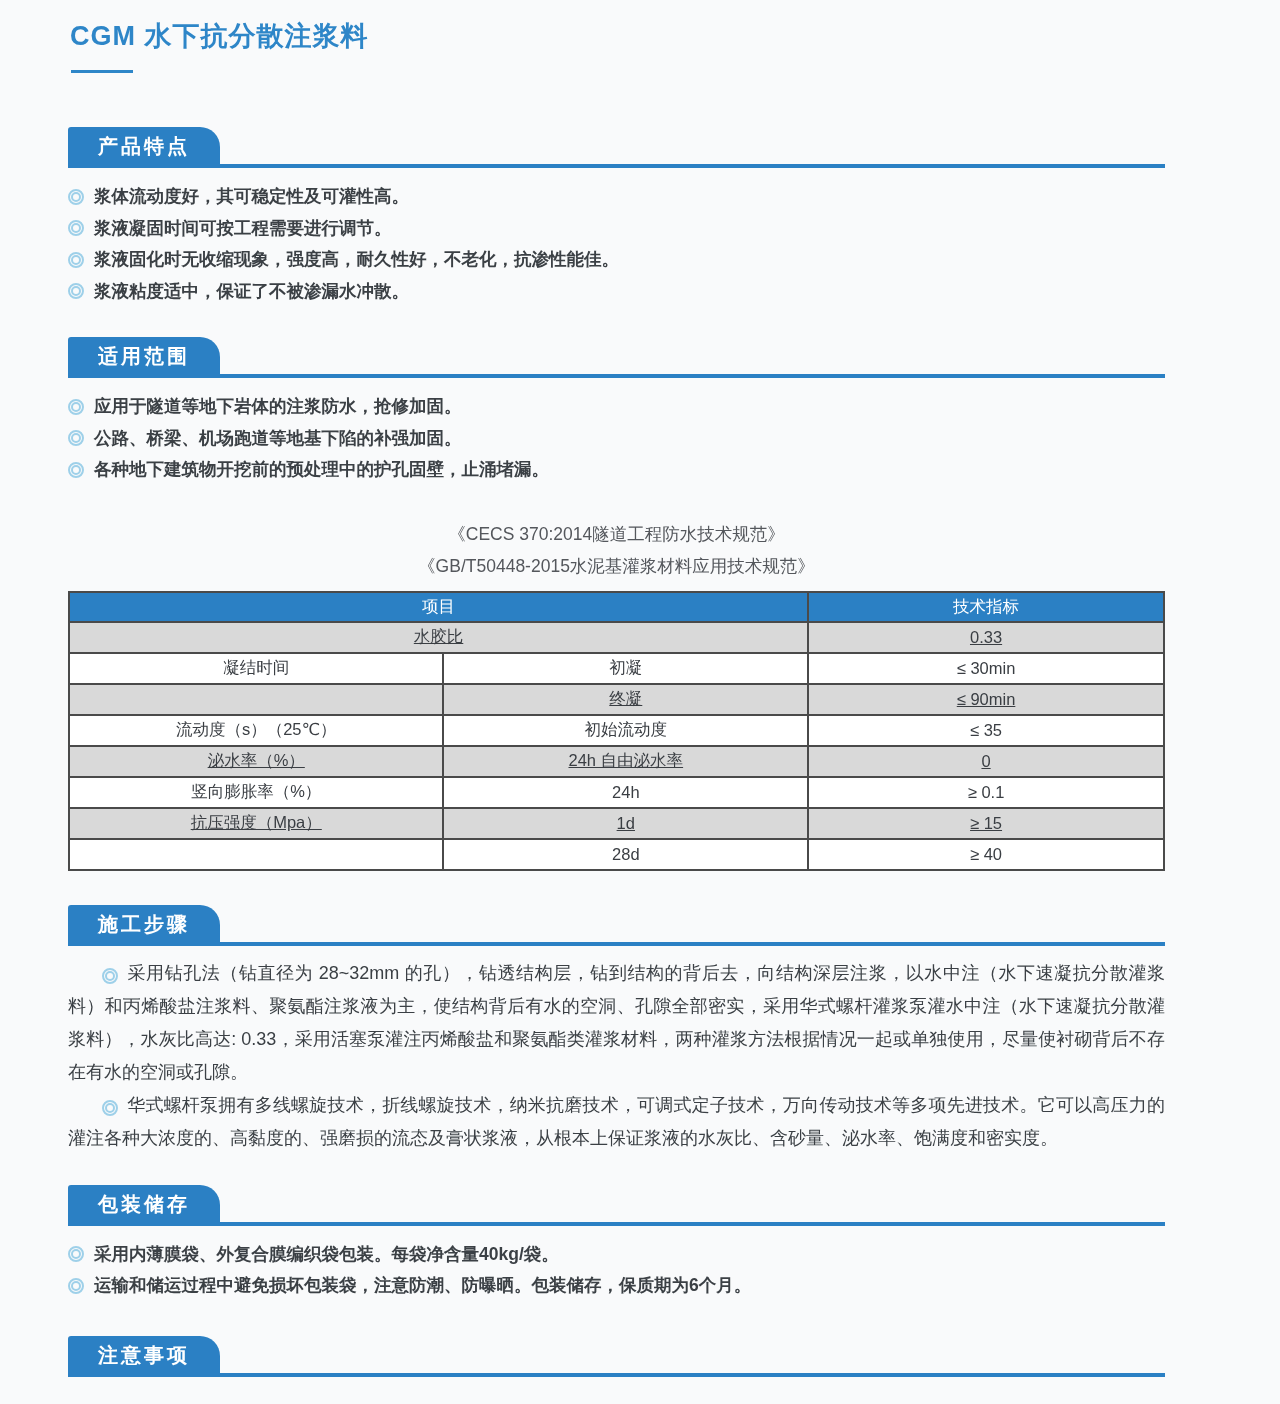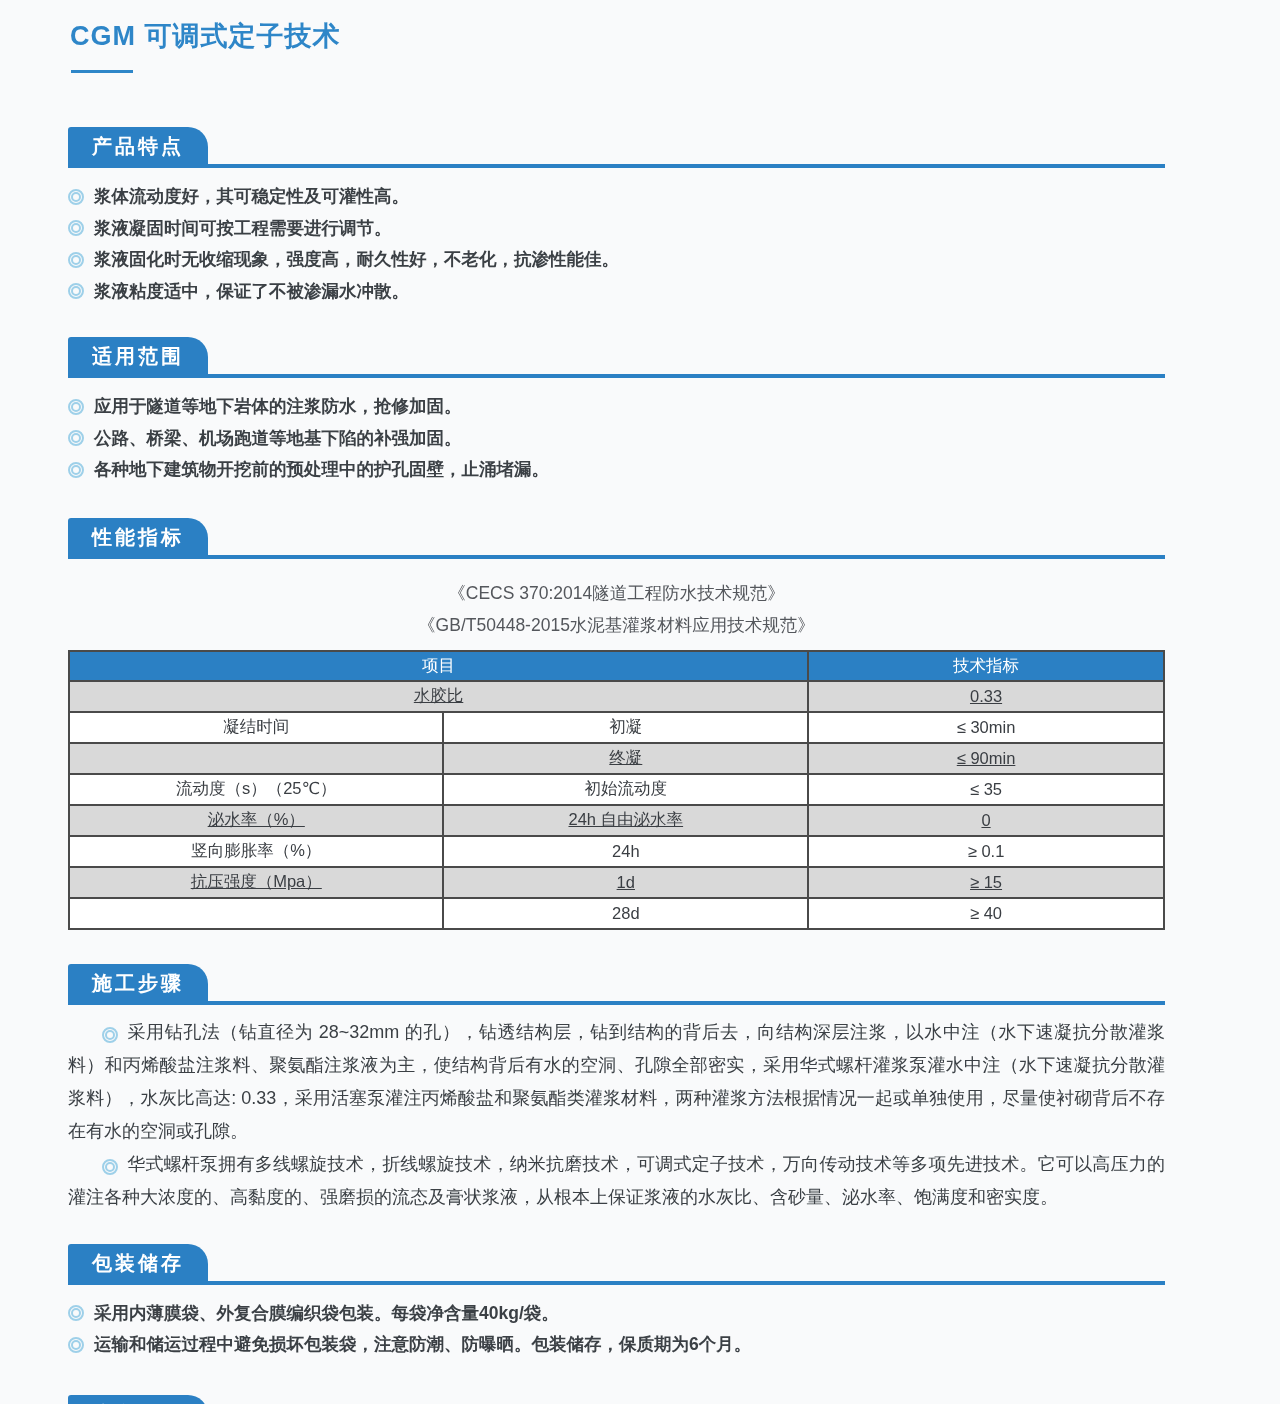--- a/index.html
+++ b/index.html
@@ -27,21 +27,21 @@
     font-size:27px;font-weight:bold;color:var(--title-blue);
     letter-spacing:1px;margin:8px 0 0 2px;
   }
   .title-underline{width:62px;height:3px;background:var(--title-blue);margin:16px 0 0 3px;}
 
   
   .sec-head{border-bottom:4px solid var(--accent);line-height:0;}
   .sec-tab{
     display:inline-block;background:var(--accent);color:#fff;
     font-size:20px;font-weight:bold;letter-spacing:3px;
-    line-height:20px;padding:9px 24px 8px;border-radius:3px 20px 0 0;
+    line-height:20px;padding:9px 30px 8px;border-radius:3px 20px 0 0;
   }
 
   
   .sec-features{margin-top:54px;}
   .sec-scope{margin-top:30px;}
   .sec-performance{margin-top:32px;}
   .sec-steps{margin-top:34px;}
   .sec-storage{margin-top:30px;}
   .sec-notes{margin-top:34px;}
 
@@ -73,21 +73,21 @@
     border-radius:50%;align-items:center;justify-content:center;
     vertical-align:-2px;margin-right:9px;text-indent:0;
   }
   .ring-inline::after{content:"";width:6px;height:6px;border:2px solid var(--bullet-ring);border-radius:50%;}
 </style>
 </head>
 <body>
 
 <div class="page">
 
-  <h1 class="doc-title">CGM 可调式定子技术</h1>
+  <h1 class="doc-title">CGM 水下抗分散注浆料</h1>
   <div class="title-underline"></div>
 
   <section class="sec-features">
     <div class="sec-head">
       <span class="sec-tab">产品特点</span>
     </div>
     <ul class="bullets">
       <li>
           <span class="ring"></span>
           <span>浆体流动度好，其可稳定性及可灌性高。</span>
@@ -121,23 +121,20 @@
           <span>公路、桥梁、机场跑道等地基下陷的补强加固。</span>
         </li>
       <li>
           <span class="ring"></span>
           <span>各种地下建筑物开挖前的预处理中的护孔固壁，止涌堵漏。</span>
         </li>
     </ul>
   </section>
 
   <section class="sec-performance">
-    <div class="sec-head">
-      <span class="sec-tab">性能指标</span>
-    </div>
     <div class="refs">
       <div>《CECS 370:2014隧道工程防水技术规范》</div>
       <div>《GB/T50448-2015水泥基灌浆材料应用技术规范》</div>
     </div>
     <table class="perf">
       <colgroup>
           <col class="c1">
           <col class="c2">
           <col class="c3">
         </colgroup>

